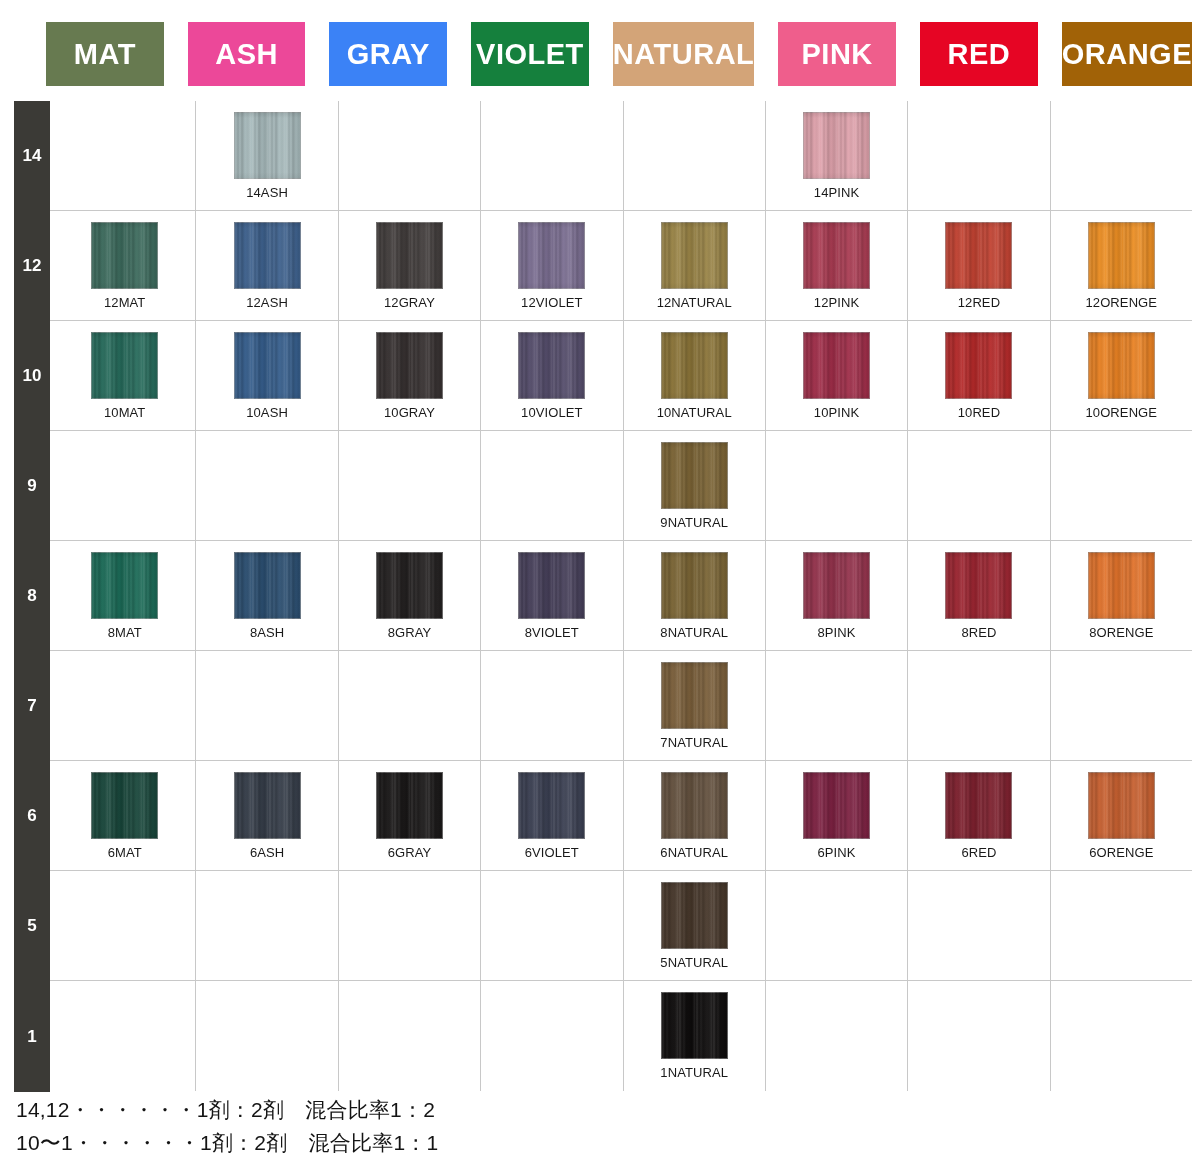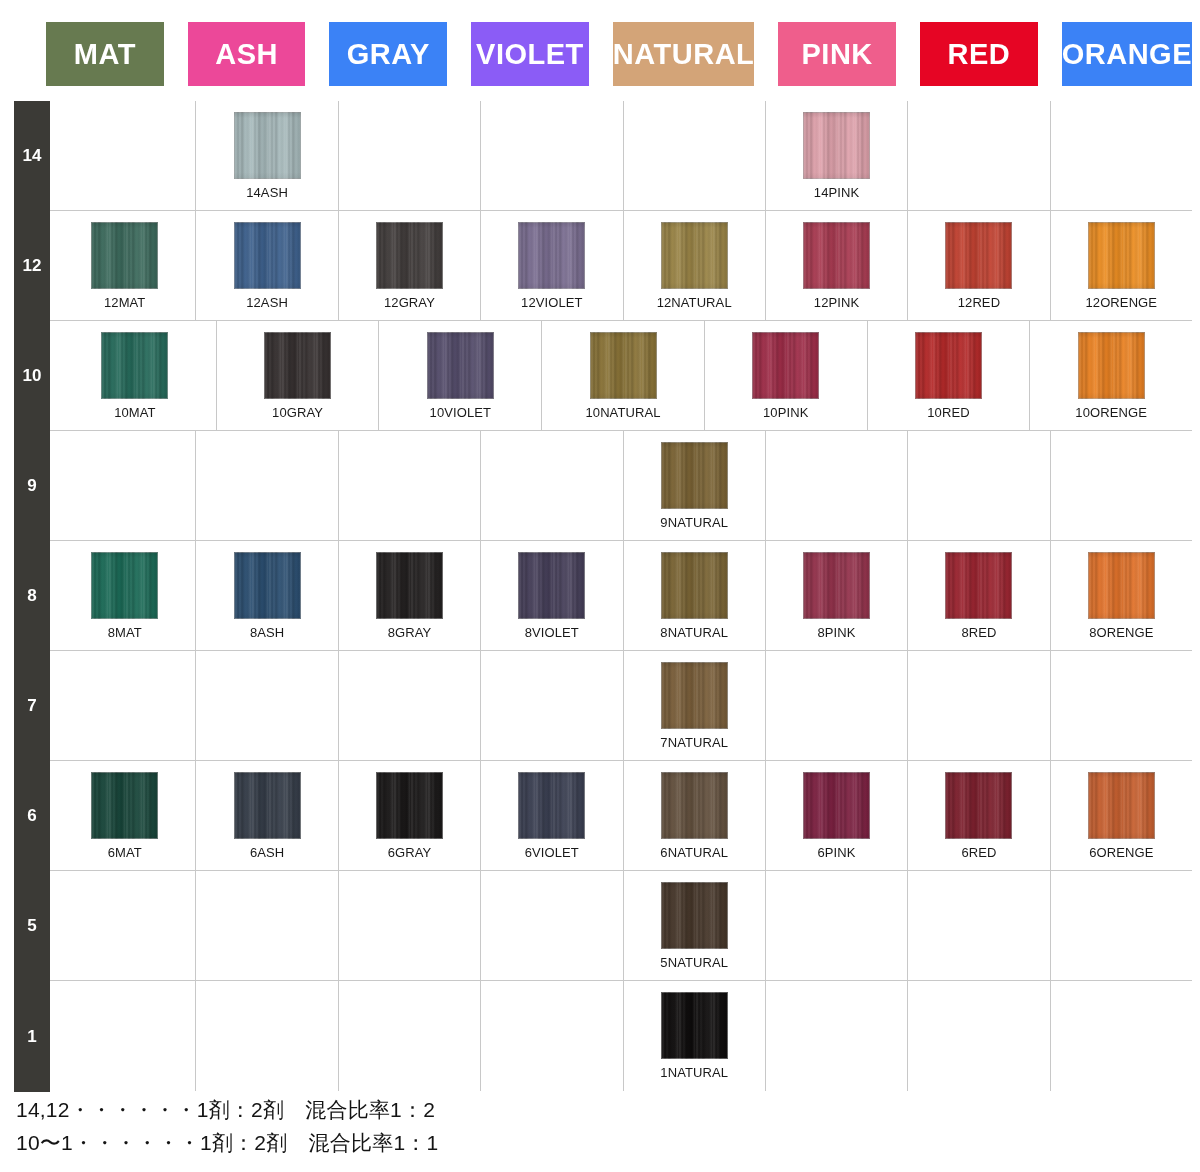--- a/index.html
+++ b/index.html
@@ -176,33 +176,33 @@
   <div class="header-row">
       <div class="header-cell" style="background: rgb(103, 122, 80);">
         <span>MAT</span>
       </div>
       <div class="header-cell" style="background: #ec4899;">
         <span>ASH</span>
       </div>
       <div class="header-cell" style="background: #3b82f6;">
         <span>GRAY</span>
       </div>
-      <div class="header-cell" style="background: #8b5cf6;">
+      <div class="header-cell" style="background: #15803d;">
         <span>VIOLET</span>
       </div>
       <div class="header-cell" style="background: rgb(211, 164, 120);">
         <span>NATURAL</span>
       </div>
       <div class="header-cell" style="background: rgb(239, 94, 140);">
         <span>PINK</span>
       </div>
       <div class="header-cell" style="background: rgb(230, 5, 36);">
         <span>RED</span>
       </div>
-      <div class="header-cell" style="background: #3b82f6;">
+      <div class="header-cell" style="background: #a16207;">
         <span>ORANGE</span>
       </div>
     </div>
 
   <div class="grid-body">
       <div class="grid-row" style="height: 110px;">
         <div class="row-label">
           <span>14</span>
         </div>
         <div class="row-cells">
@@ -262,20 +262,24 @@
         </div>
       </div>
       <div class="grid-row" style="height: 110px;">
         <div class="row-label">
           <span>10</span>
         </div>
         <div class="row-cells">
           <div class="cell">
             <div class="swatch" style="background-color: rgb(37, 107, 91);"></div>
             <div class="swatch-label">10MAT</div>
+          </div>
+          <div class="cell">
+            <div class="swatch" style="background-color: rgb(52, 93, 140);"></div>
+            <div class="swatch-label">10ASH</div>
           </div>
           <div class="cell">
             <div class="swatch" style="background-color: rgb(53, 47, 47);"></div>
             <div class="swatch-label">10GRAY</div>
           </div>
           <div class="cell">
             <div class="swatch" style="background-color: rgb(85, 77, 108);"></div>
             <div class="swatch-label">10VIOLET</div>
           </div>
           <div class="cell">

